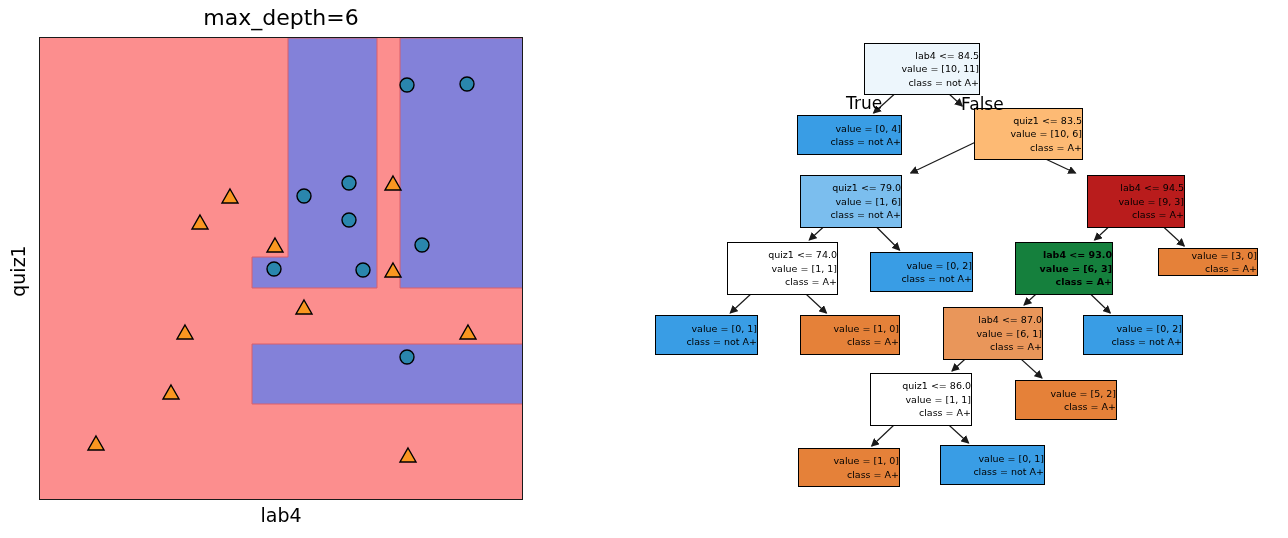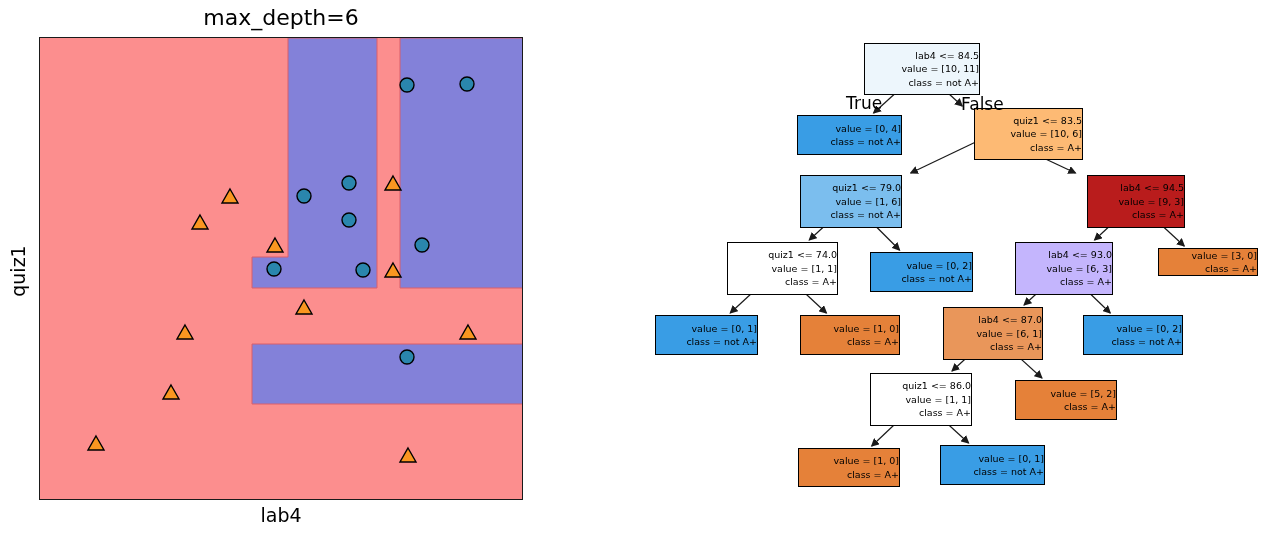--- a/index.html
+++ b/index.html
@@ -121,21 +121,21 @@
       </div>
       <div class="tree-node" style="left: 727px; top: 242px; width: 111px; height: 53px; background: rgb(255, 255, 255);">
         <span>quiz1 &lt;= 74.0</span>
         <span>value = [1, 1]</span>
         <span>class = A+</span>
       </div>
       <div class="tree-node" style="left: 870px; top: 252px; width: 103px; height: 40px; background: rgb(57, 157, 229);">
         <span>value = [0, 2]</span>
         <span>class = not A+</span>
       </div>
-      <div class="tree-node" style="left: 1015px; top: 242px; width: 98px; height: 53px; background: #c4b5fd;">
+      <div class="tree-node" style="left: 1015px; top: 242px; width: 98px; height: 53px; background: #15803d; font-weight: bold;">
         <span>lab4 &lt;= 93.0</span>
         <span>value = [6, 3]</span>
         <span>class = A+</span>
       </div>
       <div class="tree-node" style="left: 1158px; top: 248px; width: 100px; height: 28px; background: rgb(229, 129, 57); padding-left: 18px;">
         <span>value = [3, 0]</span>
         <span>class = A+</span>
       </div>
       <div class="tree-node" style="left: 655px; top: 315px; width: 103px; height: 40px; background: rgb(57, 157, 229);">
         <span>value = [0, 1]</span>

